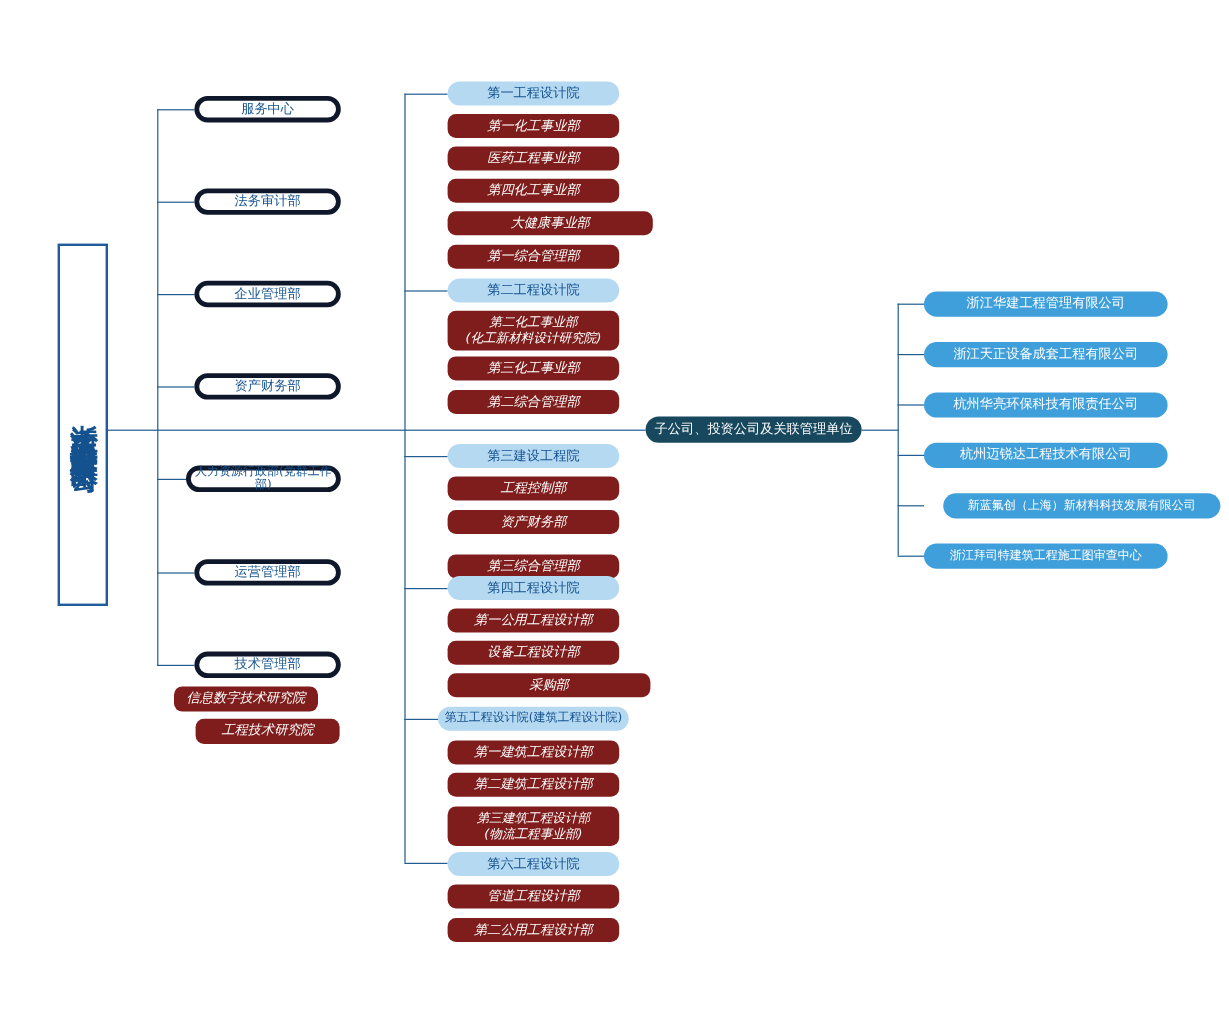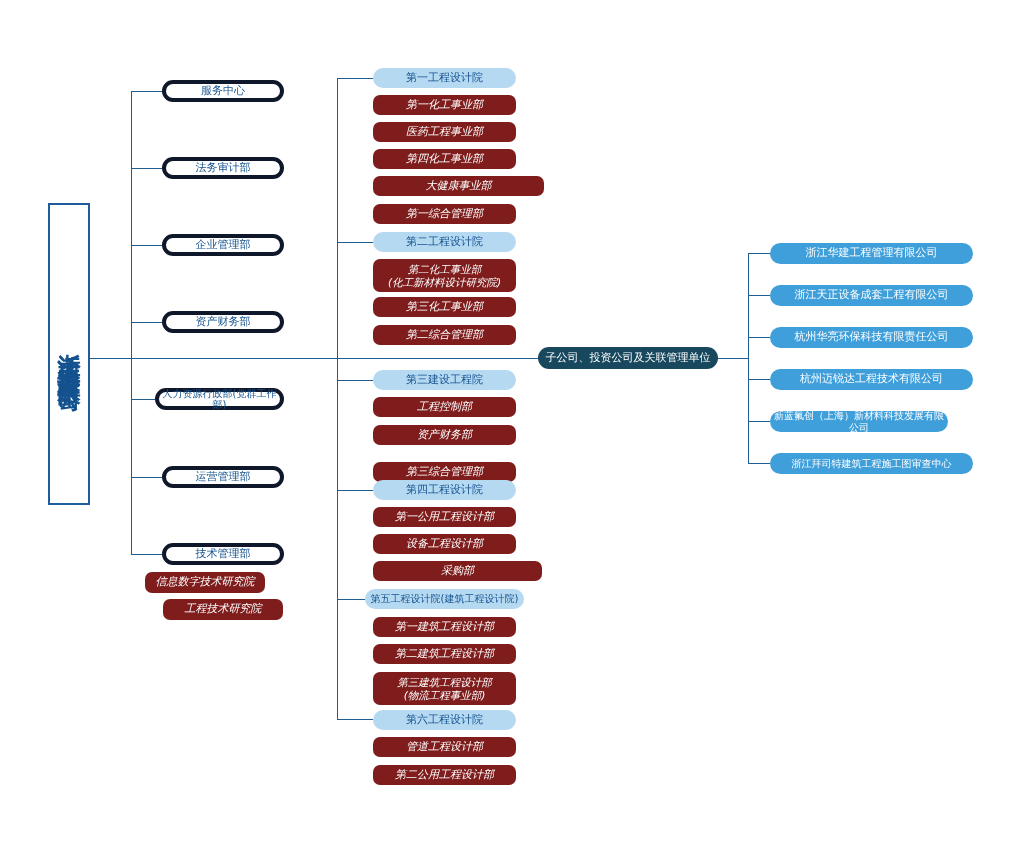--- a/index.html
+++ b/index.html
@@ -262,20 +262,20 @@
   </div>
   <div class="node medium" style="left:770px; top:285px; width:203px; height:21px;">
     <span>浙江天正设备成套工程有限公司</span>
   </div>
   <div class="node medium" style="left:770px; top:327px; width:203px; height:21px;">
     <span>杭州华亮环保科技有限责任公司</span>
   </div>
   <div class="node medium" style="left:770px; top:369px; width:203px; height:21px;">
     <span>杭州迈锐达工程技术有限公司</span>
   </div>
-  <div class="node medium" style="left:770px; top:411px; width:178px; height:21px; font-size:10px;">
+  <div class="node medium" style="left:786px; top:411px; width:231px; height:21px; font-size:10px;">
     <span>新蓝氟创（上海）新材料科技发展有限公司</span>
   </div>
   <div class="node medium" style="left:770px; top:453px; width:203px; height:21px; font-size:10px;">
     <span>浙江拜司特建筑工程施工图审查中心</span>
   </div>
 
 </div>
 
 </body></html>

